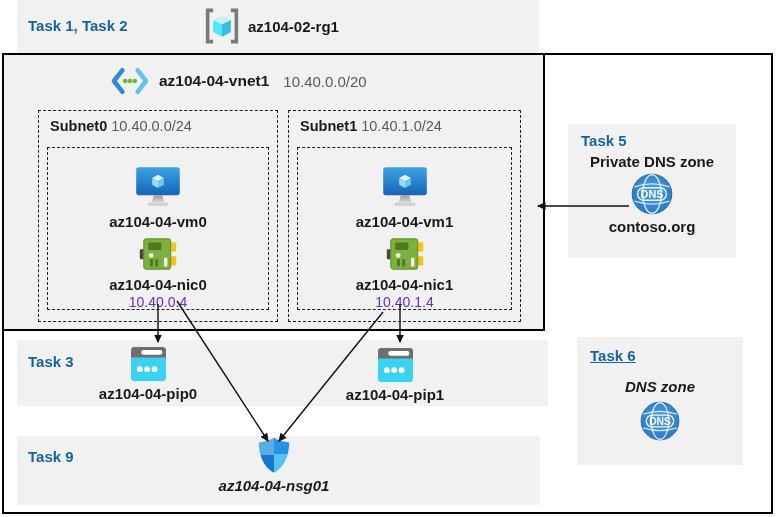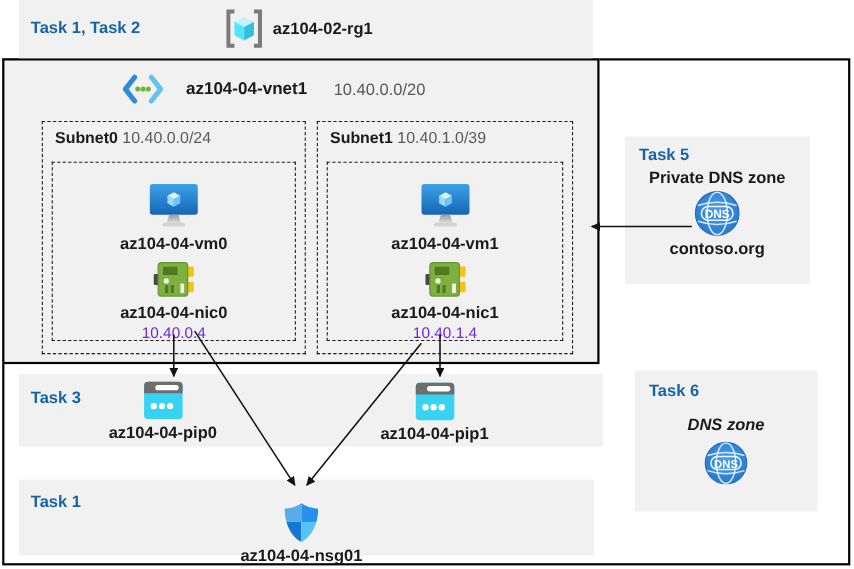--- a/index.html
+++ b/index.html
@@ -13,21 +13,21 @@
   .task-label { font-size:15px; font-weight:700; color:#1663A5; white-space:nowrap; }
   .res-label { font-size:15px; font-weight:700; color:#1a1a1a; white-space:nowrap; }
   .muted { font-weight:400; color:#595959; }
   .ip { font-size:14px; color:#6d28d9; white-space:nowrap; }
 
   
   .rg-box { left:2px; top:53px; width:771px; height:461px; border:2px solid #000; background:#fff; }
 
   
   .vnet-box { left:2px; top:53px; width:543px; height:278px; border:2px solid #000; background:#F1F1F1; }
-  .vnet-header { position:absolute; left:106px; top:9px; display:flex; align-items:center; gap:19px; height:34px; }
+  .vnet-header { position:absolute; left:106px; top:9px; display:flex; align-items:center; gap:9px; height:34px; }
   .vnet-title { font-size:15.5px; font-weight:700; white-space:nowrap; }
   .vnet-cidr { font-size:15px; font-weight:400; color:#595959; margin-left:5px; }
 
   .subnet { position:absolute; top:55px; height:212px; border:1.5px dashed #1f1f1f; }
   .subnet-0 { left:34px; width:240px; }
   .subnet-1 { left:284px; width:233px; }
   .subnet-label { position:absolute; left:11px; top:7px; font-size:14.5px; white-space:nowrap; }
   .subnet-label b { font-weight:700; }
   .inner-box { position:absolute; left:8px; right:8px; top:36px; height:163px; border:1.5px dashed #1f1f1f;
                display:flex; flex-direction:column; align-items:center; padding-top:18px; }
@@ -42,21 +42,21 @@
   
   .task3-band { left:17px; top:340px; width:531px; height:66px; }
   .task4-band { left:17px; top:436px; width:523px; height:69px; }
   .task5-box  { left:568px; top:124px; width:168px; height:134px; display:flex; flex-direction:column; align-items:center; }
   .task6-box  { left:577px; top:337px; width:166px; height:128px; display:flex; flex-direction:column; align-items:center; }
   .corner-label { align-self:flex-start; margin:8px 0 0 13px; }
 
   .icon-group { display:flex; flex-direction:column; align-items:center; }
   .pip0-group { left:88px;  top:346px; width:120px; }
   .pip1-group { left:335px; top:347px; width:120px; }
-  .nsg-group  { left:214px; top:456px; width:120px; }
+  .nsg-group  { left:214px; top:436px; width:120px;font-style:italic; }
   .icon-group .res-label { margin-top:3px; }
 
   .arrows { left:0; top:0; width:776px; height:517px; pointer-events:none; z-index:6; }
   svg { display:block; }
 </style>
 </head>
 <body>
 
 <svg width="0" height="0" style="position:absolute">
   <defs>
@@ -131,21 +131,21 @@
           </svg>
         </span>
         <span class="res-label nic-label">az104-04-nic0</span>
         <span class="ip">10.40.0.4</span>
       </div>
     </div>
 
     <div class="subnet subnet-1">
       <div class="subnet-label">
         <b>Subnet1</b>
-        <span class="muted">10.40.1.0/39</span>
+        <span class="muted">10.40.1.0/24</span>
       </div>
       <div class="inner-box">
         <span>
           <svg width="46" height="42" viewBox="0 0 23 21">
             <rect x="0.6" y="0.6" width="21.8" height="14" rx="1.3" fill="url(#vmScr)"></rect>
             <polygon points="11.5,4.4 14.4,6 11.5,7.6 8.6,6" fill="#D9F4FF"></polygon>
             <polygon points="8.6,6 11.5,7.6 11.5,11 8.6,9.4" fill="#9ADCF8"></polygon>
             <polygon points="11.5,7.6 14.4,6 14.4,9.4 11.5,11" fill="#6CC8F0"></polygon>
             <polygon points="9.4,14.6 13.6,14.6 14.7,18.3 8.3,18.3" fill="url(#standG)"></polygon>
             <rect x="6.3" y="18.3" width="10.4" height="1.7" rx="0.85" fill="#D2D2D2"></rect>
@@ -211,21 +211,21 @@
         <rect x="5.6" y="2" width="10.6" height="2.4" rx="1.2" fill="#FFFFFF"></rect>
         <circle cx="4.9" cy="11.6" r="1.45" fill="#fff"></circle>
           <circle cx="8.6" cy="11.6" r="1.45" fill="#fff"></circle>
           <circle cx="12.3" cy="11.6" r="1.45" fill="#fff"></circle>
       </svg>
     </span>
     <span class="res-label">az104-04-pip1</span>
   </div>
 
   <div class="abs panel task4-band">
-    <span class="abs task-label" style="left:11px; top:12px;">Task 1</span>
+    <span class="abs task-label" style="left:11px; top:12px;">Task 9</span>
   </div>
 
   <div class="abs icon-group nsg-group">
     <span>
       <svg width="36" height="38" viewBox="0 0 18 19">
         <g clip-path="url(#shieldClip)">
           <rect x="0" y="0" width="9" height="9.3" fill="#5AACE6"></rect>
           <rect x="9" y="0" width="9" height="9.3" fill="#2492EC"></rect>
           <rect x="0" y="9.3" width="9" height="9.7" fill="#1478D2"></rect>
           <rect x="9" y="9.3" width="9" height="9.7" fill="#55C4F2"></rect>
@@ -245,21 +245,21 @@
         <path d="M1.7 6.9 Q10.5 4 19.3 6.9" fill="none" stroke="#E8F3FF" stroke-width="0.7" opacity="0.9"></path>
         <path d="M1.7 14.1 Q10.5 17 19.3 14.1" fill="none" stroke="#E8F3FF" stroke-width="0.7" opacity="0.9"></path>
         <rect x="3.3" y="7.4" width="14.4" height="6.2" rx="3.1" fill="none" stroke="#F2F8FF" stroke-width="0.7"></rect>
         <text x="10.5" y="12.7" text-anchor="middle" font-family="Liberation Sans, sans-serif" font-size="5.4" font-weight="700" fill="#FFFFFF">DNS</text>
       </svg>
     </span>
     <span class="res-label" style="margin-top:3px;">contoso.org</span>
   </div>
 
   <div class="abs panel task6-box">
-    <span class="task-label corner-label" style="margin-top:10px;">Task 6</span>
+    <span class="task-label corner-label" style="margin-top:10px;text-decoration:underline;">Task 6</span>
     <span class="res-label" style="margin-top:14px;font-style:italic;">DNS zone</span>
     <span style="margin-top:6px;">
       <svg width="40" height="40" viewBox="0 0 21 21">
         <circle cx="10.5" cy="10.5" r="9.9" fill="url(#dnsG)" stroke="#1E6BB8" stroke-width="0.5"></circle>
         <ellipse cx="10.5" cy="10.5" rx="4.6" ry="9.6" fill="none" stroke="#E8F3FF" stroke-width="0.7" opacity="0.9"></ellipse>
         <path d="M1.7 6.9 Q10.5 4 19.3 6.9" fill="none" stroke="#E8F3FF" stroke-width="0.7" opacity="0.9"></path>
         <path d="M1.7 14.1 Q10.5 17 19.3 14.1" fill="none" stroke="#E8F3FF" stroke-width="0.7" opacity="0.9"></path>
         <rect x="3.3" y="7.4" width="14.4" height="6.2" rx="3.1" fill="none" stroke="#F2F8FF" stroke-width="0.7"></rect>
         <text x="10.5" y="12.7" text-anchor="middle" font-family="Liberation Sans, sans-serif" font-size="5.4" font-weight="700" fill="#FFFFFF">DNS</text>
       </svg>

